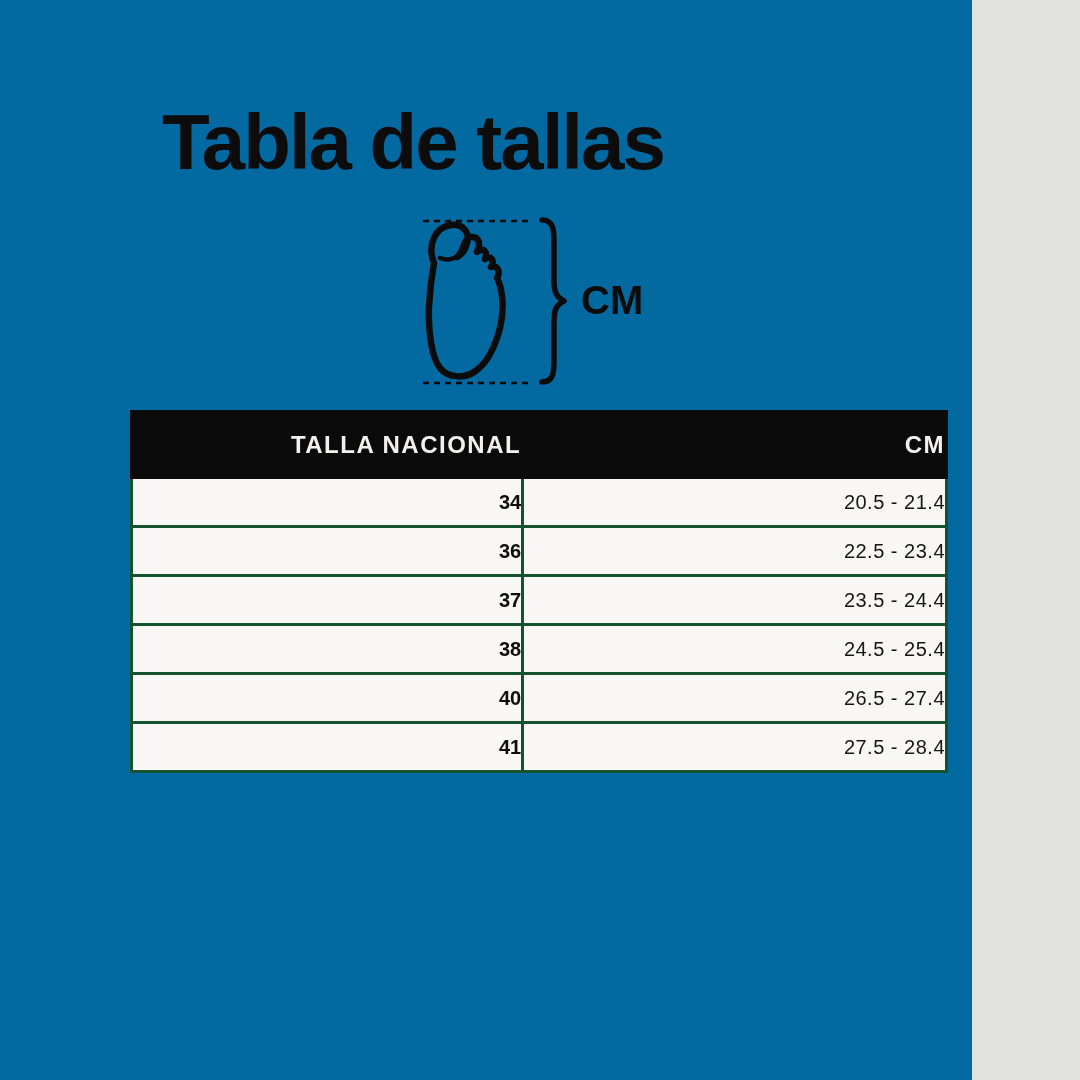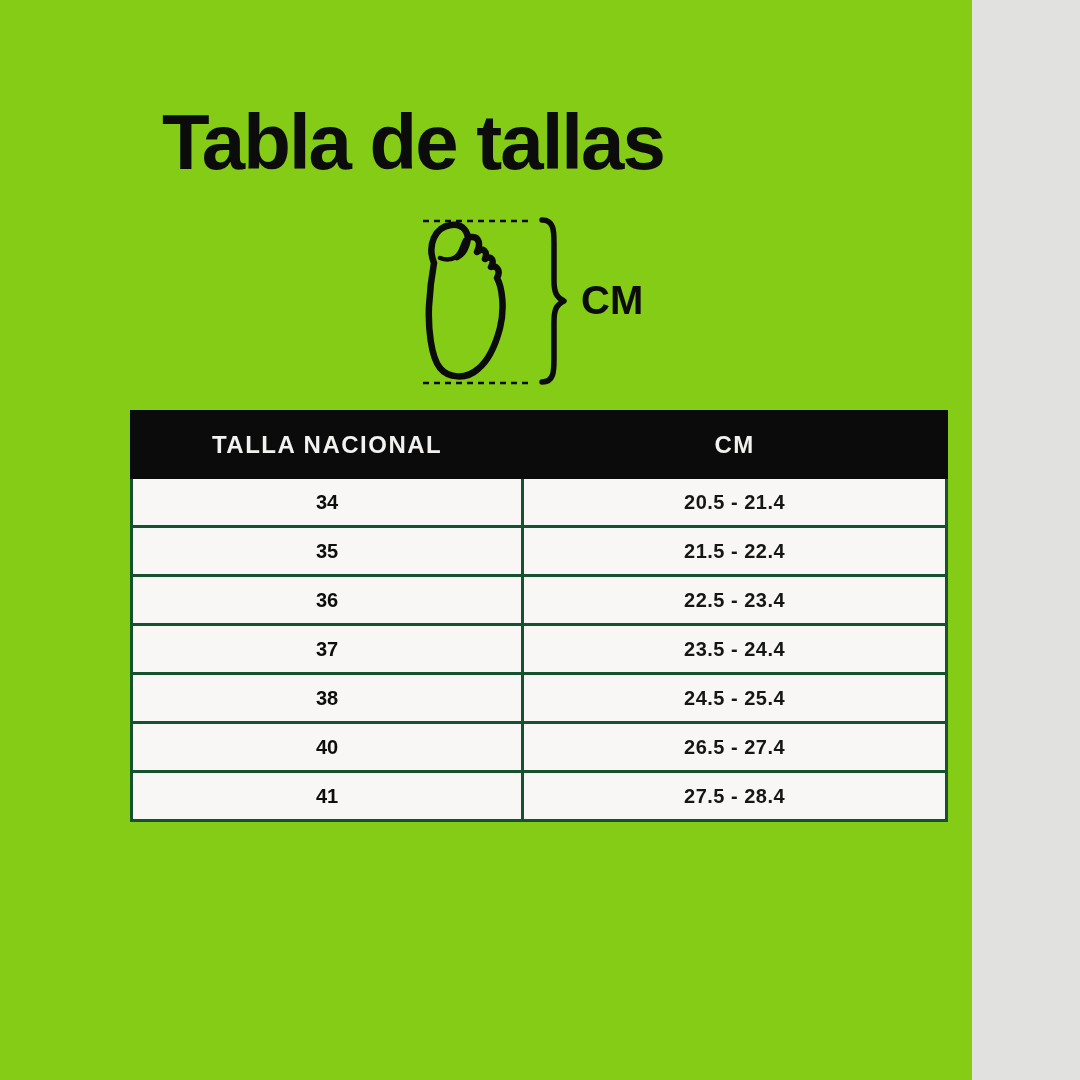--- a/index.html
+++ b/index.html
@@ -6,21 +6,21 @@
   html, body { width: 1080px; height: 1080px; }
   body {
     font-family: "Liberation Sans", sans-serif;
     background: #e1e1df;
     overflow: hidden;
   }
   .canvas {
     position: relative;
     width: 972px;
     height: 1080px;
-    background: #84cc16;
+    background: #0369a1;
   }
   .title {
     position: absolute;
     left: 162px;
     top: 102px;
     font-size: 78px;
     font-weight: 800;
     letter-spacing: -2px;
     color: #0c0c0c;
     line-height: 1.05;
@@ -46,21 +46,21 @@
   table.size-table {
     position: absolute;
     left: 130px;
     top: 410px;
     width: 818px;
     border-collapse: collapse;
     table-layout: fixed;
   }
   .size-table th, .size-table td {
     border: 3px solid #14532d;
-    text-align: center;
+    text-align: right;
     vertical-align: middle;
   }
   .size-table col.c1 { width: 48%; }
   .size-table col.c2 { width: 52%; }
   .size-table thead th {
     background: #0b0b0b;
     color: #f2f1ef;
     height: 66px;
     font-size: 24px;
     font-weight: 700;
@@ -71,21 +71,21 @@
     background: #f8f7f5;
     height: 49px;
     font-size: 20px;
     color: #161616;
   }
   .size-table tbody td.size-cell {
     font-weight: 700;
     color: #0e0e0e;
   }
   .size-table tbody td.cm-cell {
-    font-weight: 700;
+    font-weight: 400;
     letter-spacing: 0.5px;
   }
 </style>
 </head>
 <body>
 
 <div class="canvas">
 
   <h1 class="title">Tabla de tallas</h1>
 
@@ -137,24 +137,20 @@
         <th>TALLA NACIONAL</th>
         <th>CM</th>
       </tr>
     </thead>
     <tbody>
         <tr>
           <td class="size-cell">34</td>
           <td class="cm-cell">20.5 - 21.4</td>
         </tr>
         <tr>
-          <td class="size-cell">35</td>
-          <td class="cm-cell">21.5 - 22.4</td>
-        </tr>
-        <tr>
           <td class="size-cell">36</td>
           <td class="cm-cell">22.5 - 23.4</td>
         </tr>
         <tr>
           <td class="size-cell">37</td>
           <td class="cm-cell">23.5 - 24.4</td>
         </tr>
         <tr>
           <td class="size-cell">38</td>
           <td class="cm-cell">24.5 - 25.4</td>

